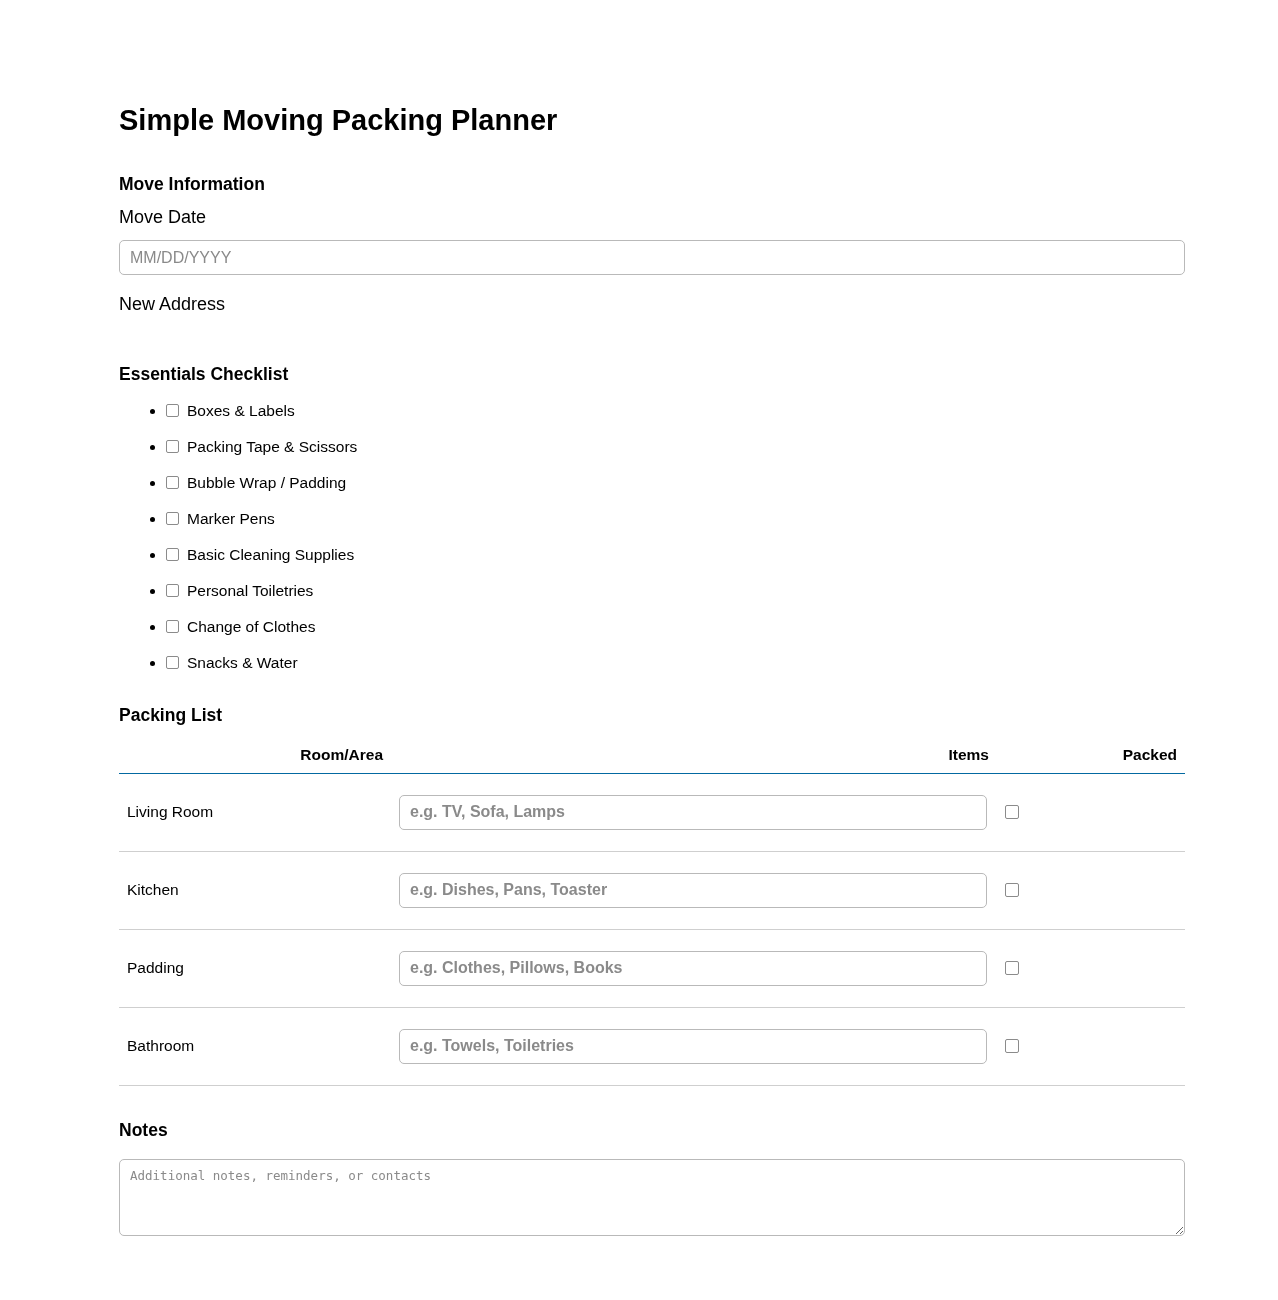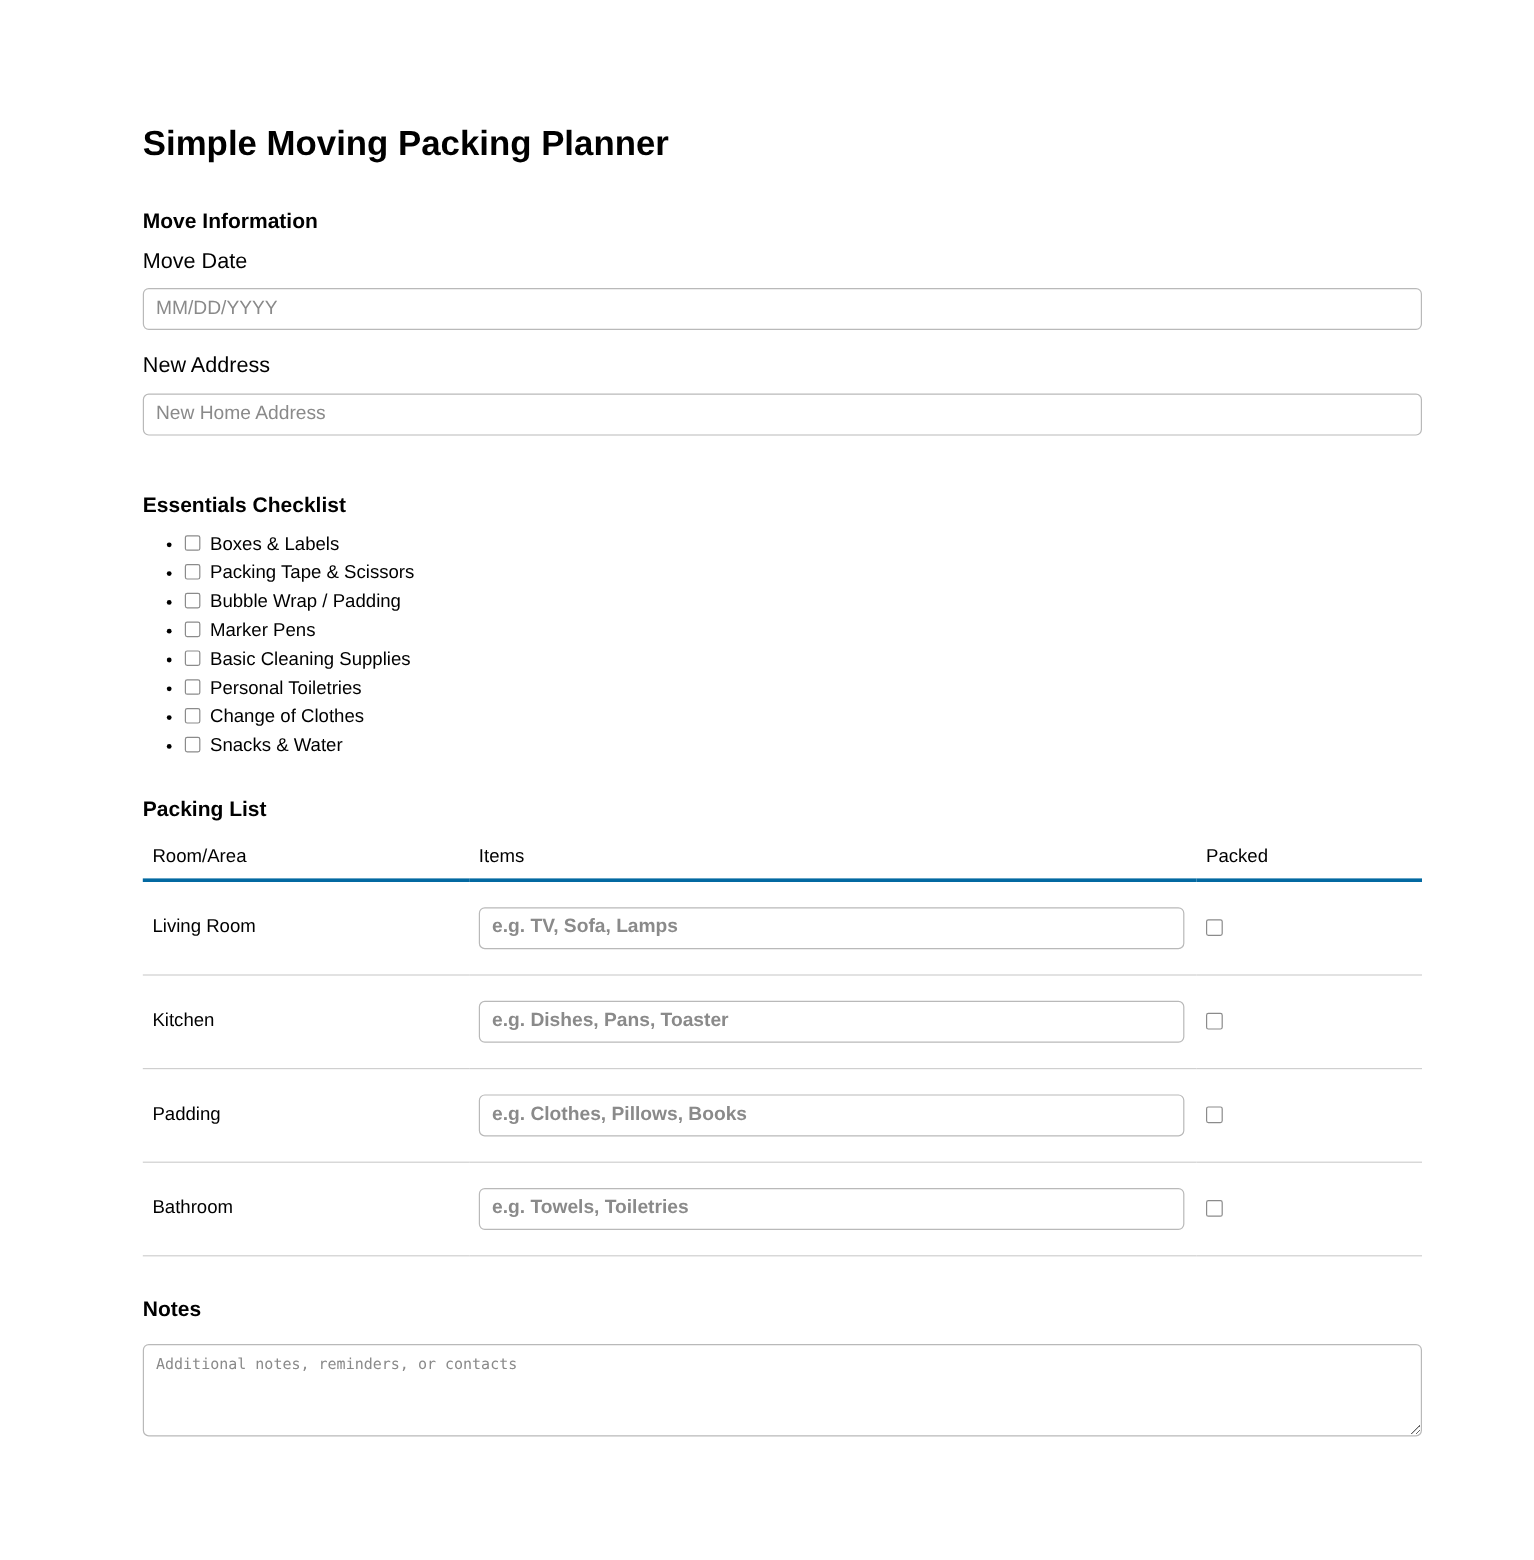--- a/index.html
+++ b/index.html
@@ -65,21 +65,21 @@
   .text-input::placeholder { color: #8a8a8a; opacity: 1; }
 
   ul.checklist {
     list-style: disc;
     margin: 12px 0 0;
     padding-left: 31px;
   }
   ul.checklist li {
     font-size: 15.5px;
     line-height: 20px;
-    margin: 4px;
+    margin: 16px;
   }
   input[type="checkbox"].cb {
     -webkit-appearance: none;
     appearance: none;
     width: 13px;
     height: 13px;
     border: 1px solid #8b8b8b;
     border-radius: 2px;
     background: #ffffff;
     margin: 0 8px 0 0;
@@ -87,25 +87,25 @@
     vertical-align: -1px;
     cursor: pointer;
   }
 
   table.packing-table {
     width: 100%;
     border-collapse: collapse;
     margin-top: 8px;
   }
   table.packing-table th {
-    text-align: left;
+    text-align: right;
     font-size: 15.5px;
-    font-weight: 400;
+    font-weight: 700;
     padding: 12px 8px 9px;
-    border-bottom: 3px solid #0369a1;
+    border-bottom: 1px solid #0369a1;
   }
   table.packing-table td {
     font-size: 15.5px;
     padding: 21px 8px;
     border-bottom: 1px solid #cfcfcf;
     vertical-align: middle;
   }
   .col-room   { width: 272px; }
   .col-items  { width: 606px; }
   .col-packed { width: 188px; }
@@ -145,21 +145,20 @@
 
     <h1 class="page-title">Simple Moving Packing Planner</h1>
 
     <section id="sec-move">
       <h2 class="section-heading">Move Information</h2>
 
       <label class="field-label first">Move Date</label>
       <input type="text" class="text-input" placeholder="MM/DD/YYYY" style="">
 
       <label class="field-label">New Address</label>
-      <input type="text" class="text-input" placeholder="New Home Address" style="">
     </section>
 
     <section id="sec-essentials">
       <h2 class="section-heading">Essentials Checklist</h2>
       <ul class="checklist">
         <li>
           <input type="checkbox" class="cb" style=""><span>Boxes &amp; Labels</span>
         </li>
         <li>
           <input type="checkbox" class="cb" style=""><span>Packing Tape &amp; Scissors</span>

